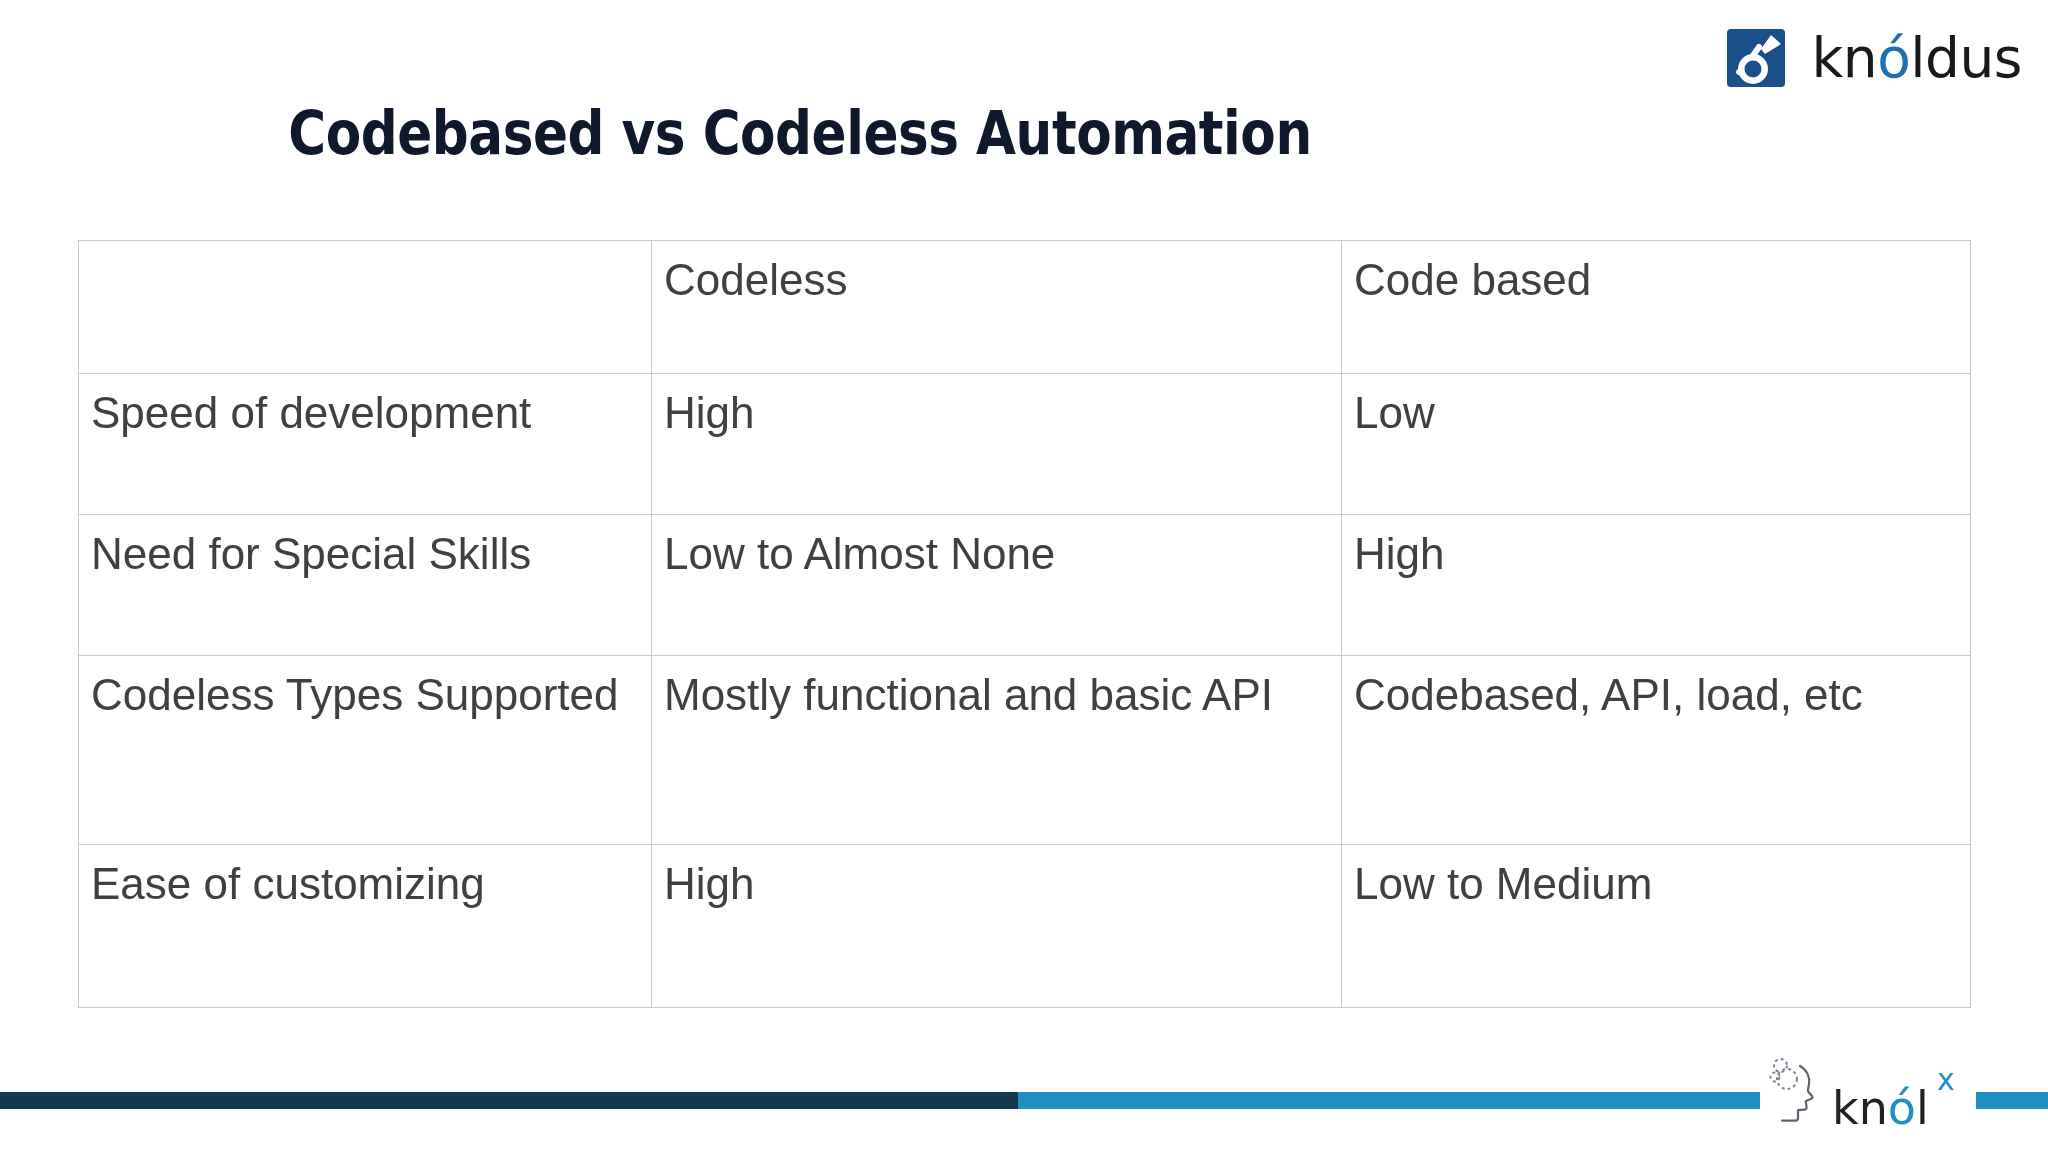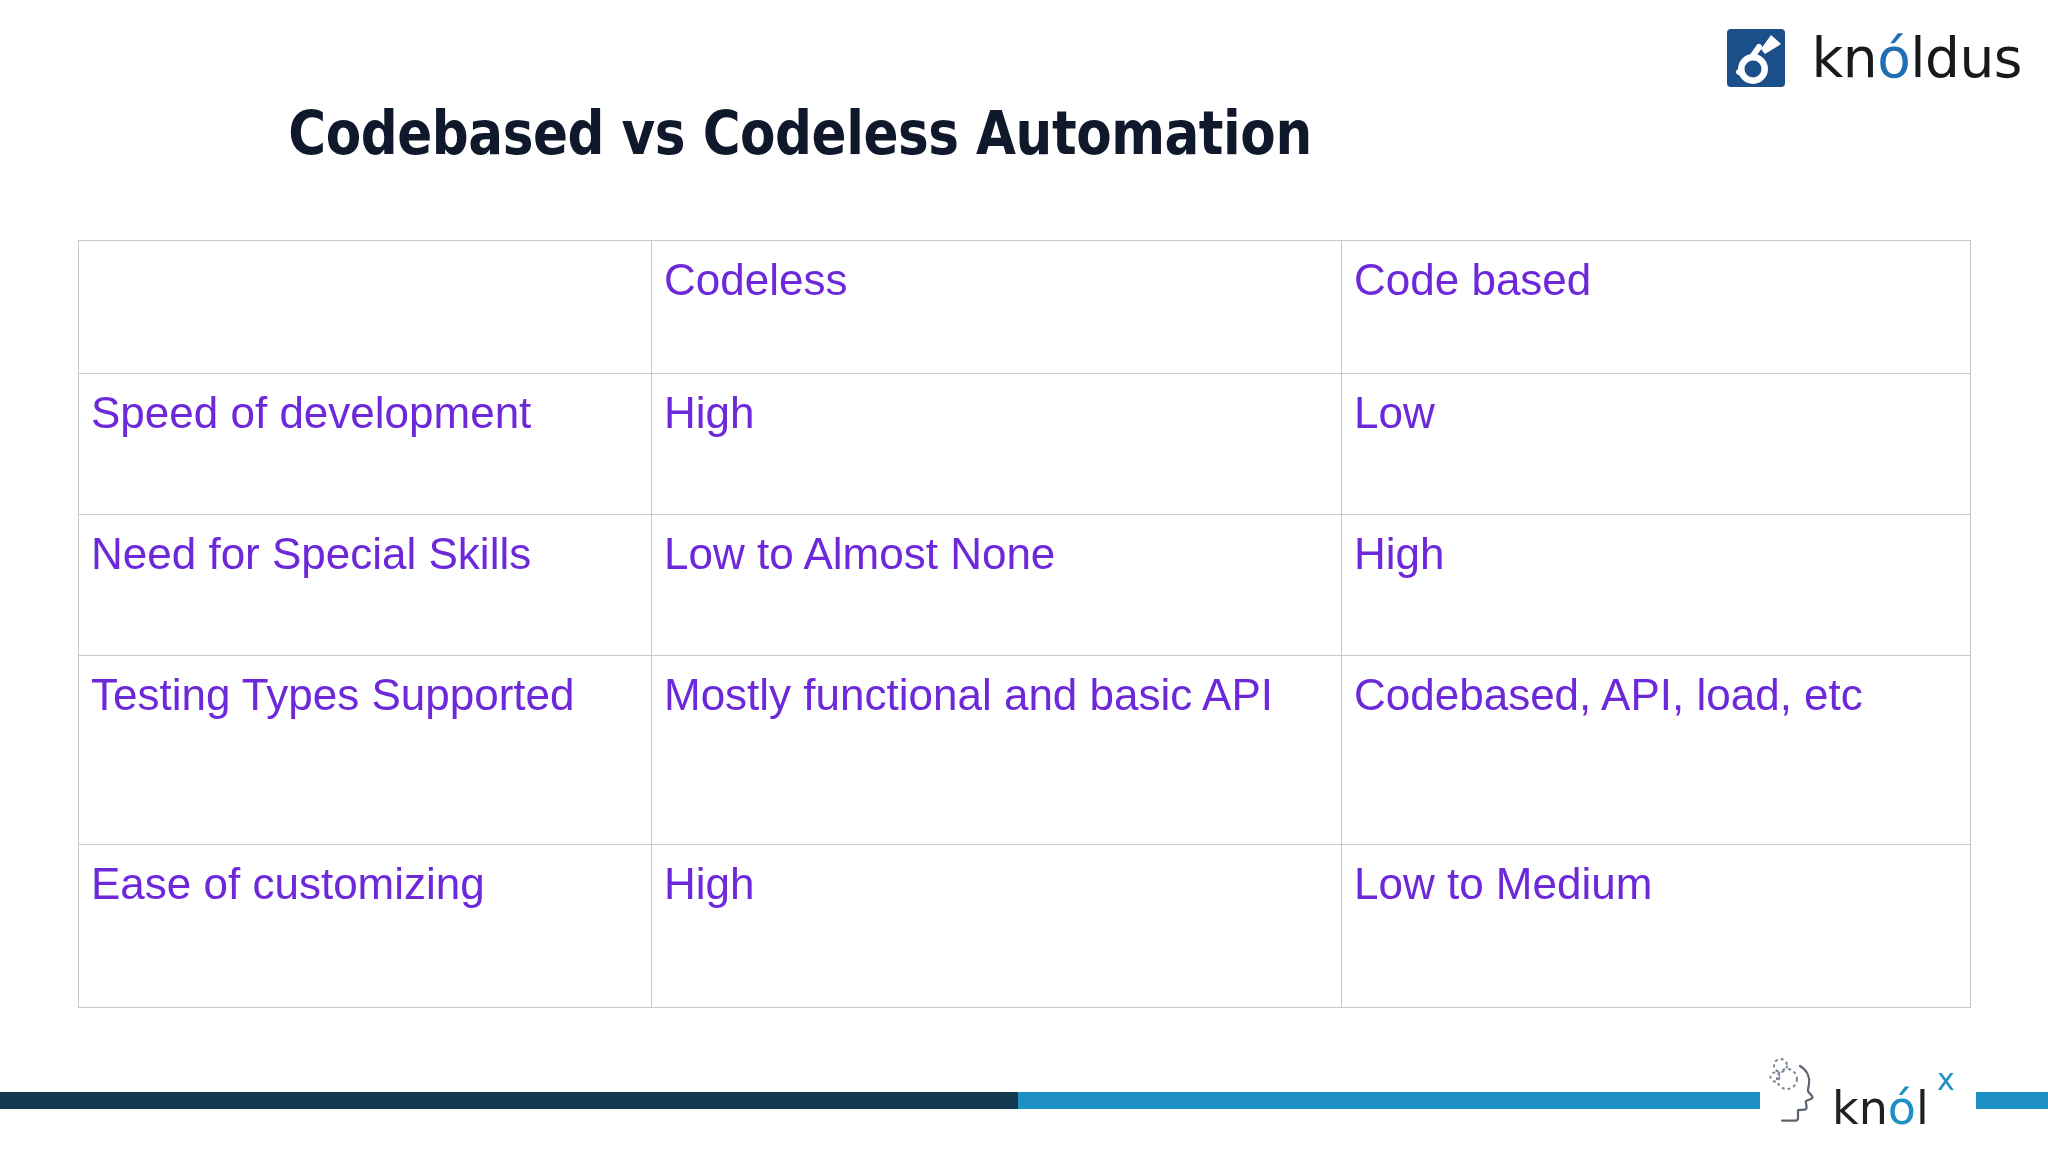--- a/index.html
+++ b/index.html
@@ -78,21 +78,21 @@
     border-collapse: collapse;
     width: 100%;
     table-layout: fixed;
   }
   table.compare td {
     border: 1px solid #c6c8ca;
     vertical-align: top;
     padding: 14px 10px 14px 12px;
     font-size: 44px;
     line-height: 1.13;
-    color: #6d28d9;
+    color: #404040;
     font-family: "Liberation Sans", sans-serif;
     font-weight: 400;
   }
   table.compare col.c1 { width: 573px; }
   table.compare col.c2 { width: 690px; }
   table.compare col.c3 { width: 629px; }
 
   tr.row-header td { height: 104px; }
   tr.row-std td     { height: 112px; }
   tr.row-tall td    { height: 160px; }
@@ -199,21 +199,21 @@
           <td>Speed of development</td>
           <td>High</td>
           <td>Low</td>
         </tr>
         <tr class="row-std">
           <td>Need for Special Skills</td>
           <td>Low to Almost None</td>
           <td>High</td>
         </tr>
         <tr class="row-tall">
-          <td>Testing Types Supported</td>
+          <td>Codeless Types Supported</td>
           <td>Mostly functional and basic API</td>
           <td>Codebased, API, load, etc</td>
         </tr>
         <tr class="row-last">
           <td>Ease of customizing</td>
           <td>High</td>
           <td>Low to Medium</td>
         </tr>
       </tbody>
     </table>

